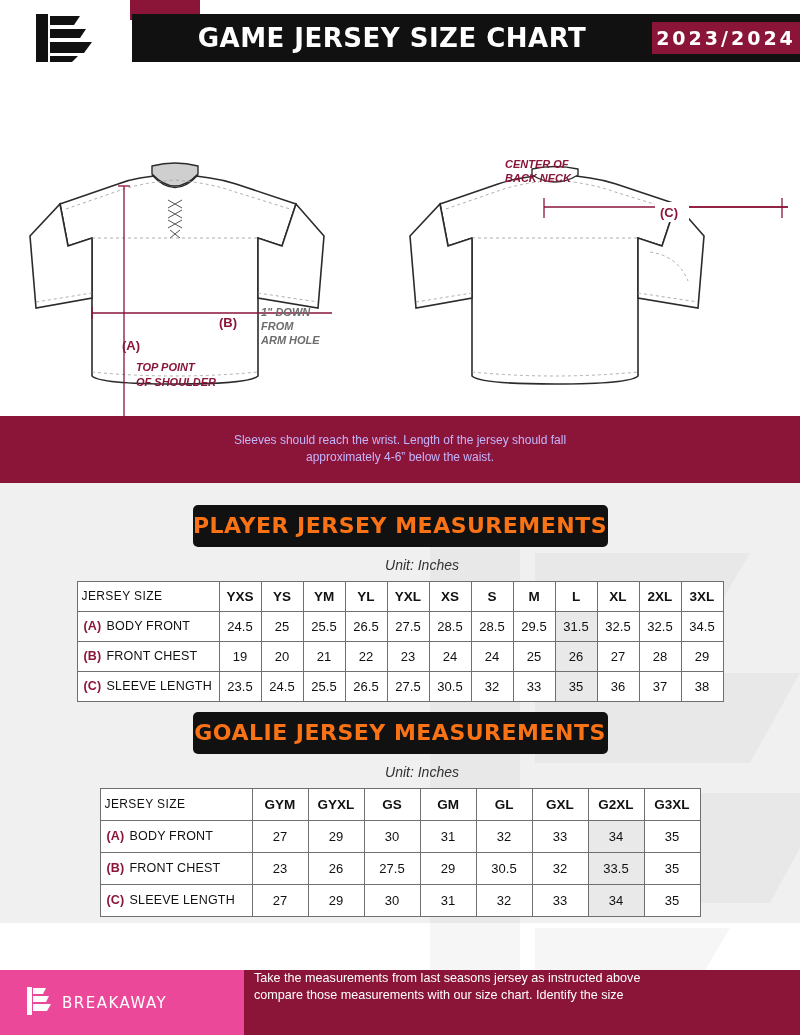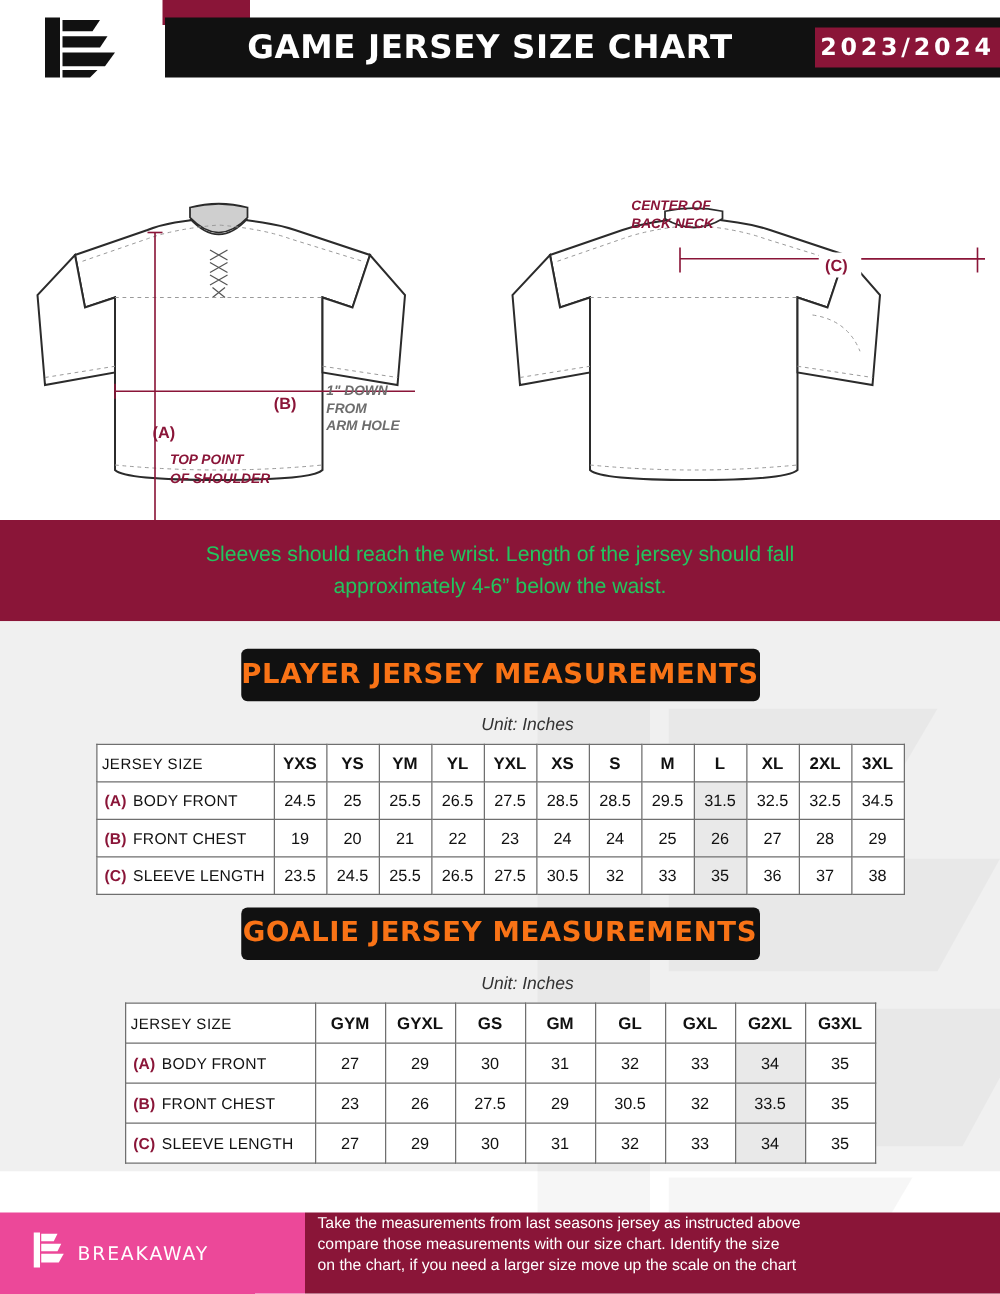--- a/index.html
+++ b/index.html
@@ -94,24 +94,24 @@
   .letter-label {
     font-family: "Liberation Sans", sans-serif;
     font-weight: bold;
     font-size: 13px;
     fill: #8a1538;
   }
 
   
   .red-band {
     background: #8a1538;
-    color: #22c55e;
+    color: #c4b5fd;
     text-align: center;
     padding: 16px 60px;
-    font-size: 17px;
+    font-size: 12px;
     line-height: 1.45;
   }
 
   
   .tables-wrap {
     background: #f0f0f0;
     padding: 16px 0 6px 0;
     position: relative;
   }
   .bg-watermark {
@@ -492,16 +492,15 @@
         <polygon points="7,10 23,10 20,16 7,16" fill="#ffffff"></polygon>
         <polygon points="7,18 25,18 21,25 7,25" fill="#ffffff"></polygon>
       </svg>
     </span>
     <span class="footer-brand">BREAKAWAY</span>
   </div>
   <div class="footer-right">
     <div>
       <div>Take the measurements from last seasons jersey as instructed above</div>
       <div>compare those measurements  with our size chart. Identify the size</div>
-      <div>on the chart, if you need a larger size move up the scale on the chart</div>
     </div>
   </div>
 </div>
 
 </body></html>

